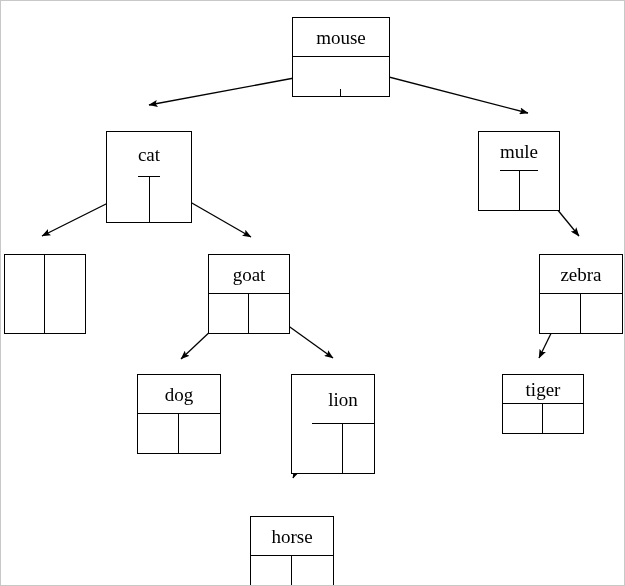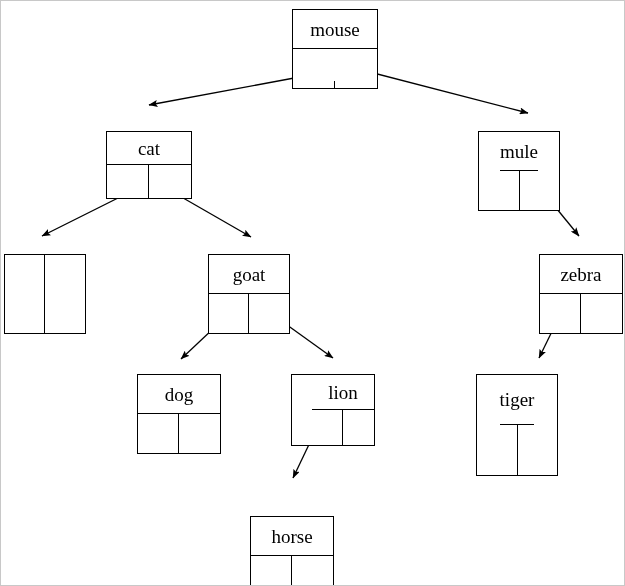--- a/index.html
+++ b/index.html
@@ -76,28 +76,28 @@
         <line x1="170" y1="190" x2="250" y2="236" stroke="#000000" stroke-width="1.3" marker-end="url(#arrowhead)"></line>
         <line x1="538" y1="186" x2="578" y2="235" stroke="#000000" stroke-width="1.3" marker-end="url(#arrowhead)"></line>
         <line x1="230" y1="311" x2="180" y2="358" stroke="#000000" stroke-width="1.3" marker-end="url(#arrowhead)"></line>
         <line x1="268" y1="311" x2="332" y2="357" stroke="#000000" stroke-width="1.3" marker-end="url(#arrowhead)"></line>
         <line x1="560" y1="312" x2="538" y2="357" stroke="#000000" stroke-width="1.3" marker-end="url(#arrowhead)"></line>
         <line x1="313" y1="433" x2="292" y2="477" stroke="#000000" stroke-width="1.3" marker-end="url(#arrowhead)"></line>
       </g>
   </svg>
 
   <div id="nodes-group">
-      <div class="node" style="left: 291px; top: 8px; width: 86px; height: 80px; gap: 32px;">
+      <div class="node" style="left: 291px; top: 16px; width: 98px; height: 80px; gap: 32px;">
         <div class="node-label">mouse</div>
         <div class="node-pointers">
           <div class="ptr-cell ptr-left"></div>
           <div class="ptr-cell ptr-right"></div>
         </div>
       </div>
-      <div class="node" style="left: 105px; top: 130px; width: 86px; height: 68px;">
+      <div class="node" style="left: 105px; top: 130px; width: 86px; height: 92px; align-items: center;">
         <div class="node-label">cat</div>
         <div class="node-pointers">
           <div class="ptr-cell ptr-left"></div>
           <div class="ptr-cell ptr-right"></div>
         </div>
       </div>
       <div class="node" style="left: 477px; top: 130px; width: 82px; height: 80px; align-items: center;">
         <div class="node-label">mule</div>
         <div class="node-pointers">
           <div class="ptr-cell ptr-left"></div>
@@ -124,28 +124,28 @@
           <div class="ptr-cell ptr-right"></div>
         </div>
       </div>
       <div class="node" style="left: 136px; top: 373px; width: 84px; height: 80px;">
         <div class="node-label">dog</div>
         <div class="node-pointers">
           <div class="ptr-cell ptr-left"></div>
           <div class="ptr-cell ptr-right"></div>
         </div>
       </div>
-      <div class="node" style="left: 290px; top: 373px; width: 84px; height: 72px; padding-left: 20px;">
+      <div class="node" style="left: 290px; top: 373px; width: 84px; height: 100px; padding-left: 20px;">
         <div class="node-label">lion</div>
         <div class="node-pointers">
           <div class="ptr-cell ptr-left"></div>
           <div class="ptr-cell ptr-right"></div>
         </div>
       </div>
-      <div class="node" style="left: 475px; top: 373px; width: 82px; height: 102px; align-items: center;">
+      <div class="node" style="left: 501px; top: 373px; width: 82px; height: 60px;">
         <div class="node-label">tiger</div>
         <div class="node-pointers">
           <div class="ptr-cell ptr-left"></div>
           <div class="ptr-cell ptr-right"></div>
         </div>
       </div>
       <div class="node" style="left: 249px; top: 515px; width: 84px; height: 80px;">
         <div class="node-label">horse</div>
         <div class="node-pointers">
           <div class="ptr-cell ptr-left"></div>

